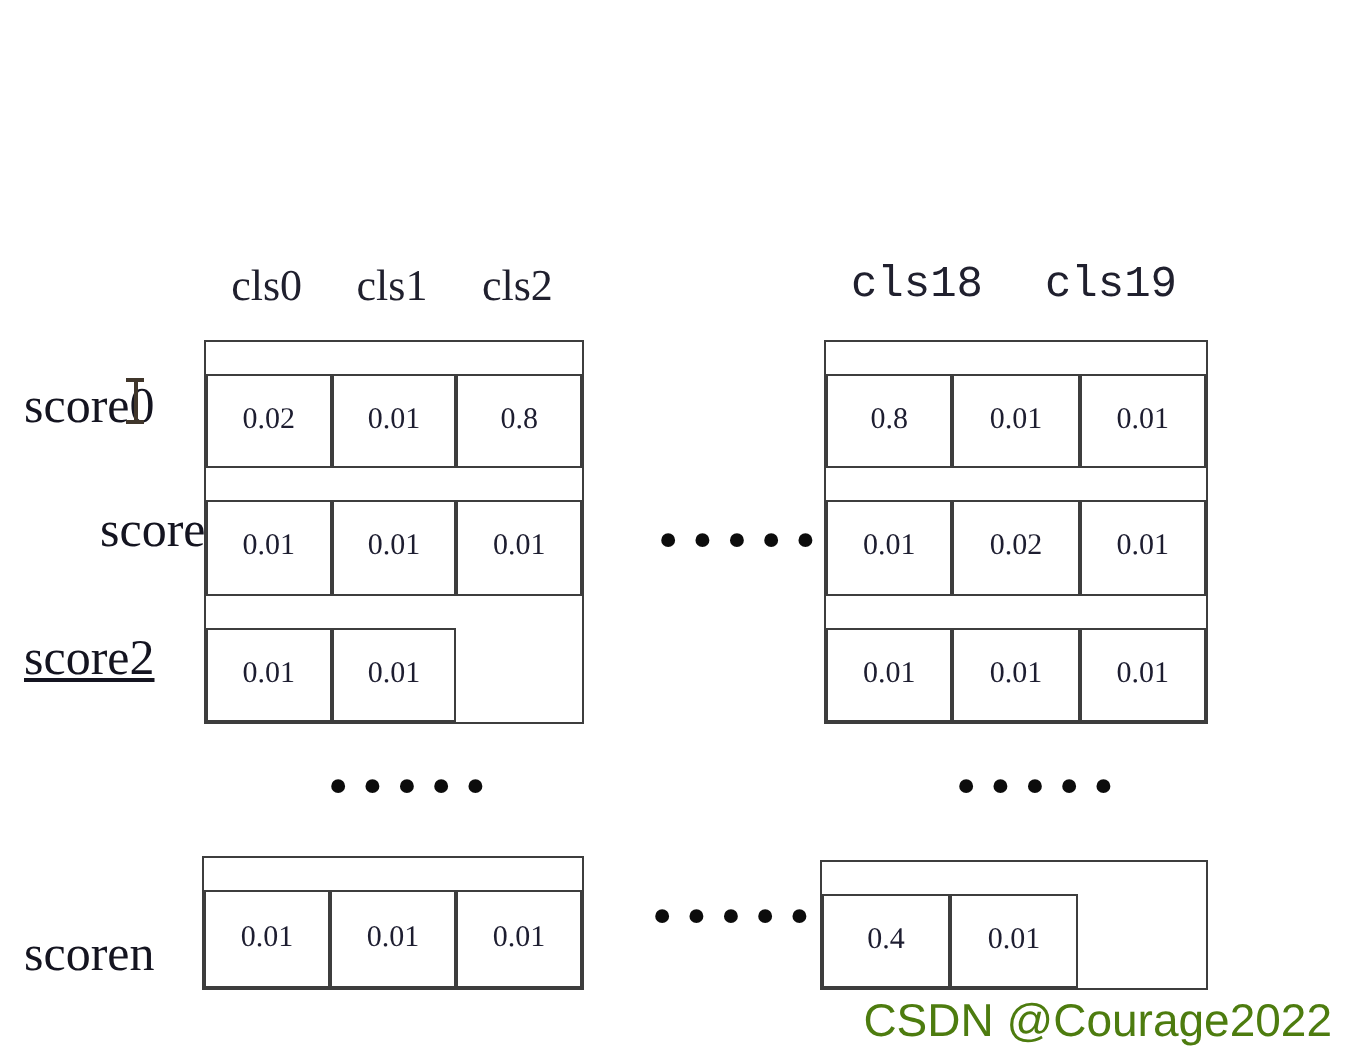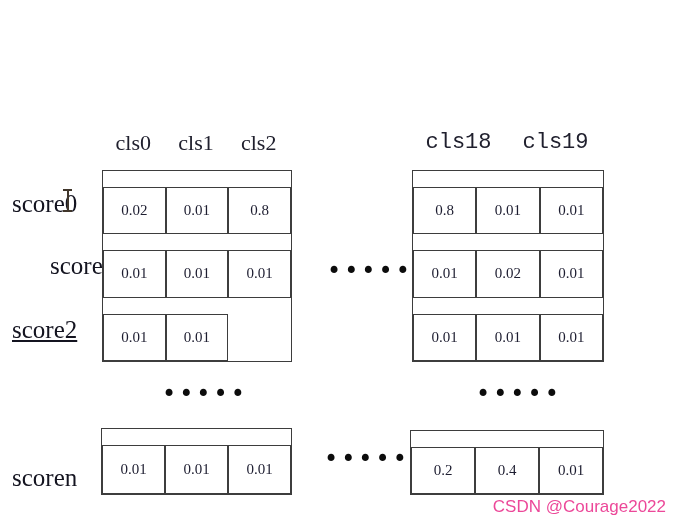--- a/index.html
+++ b/index.html
@@ -48,21 +48,21 @@
   .dots-below-left  { left:162px; top:381px; }
   .dots-below-right { left:476px; top:381px; }
   .dots-bottom-mid  { left:324px; top:446px; }
   .ibeam { position:absolute; left:63px; top:189px; width:9px; height:23px; }
   .ibeam .stem { position:absolute; left:3.5px; top:1px; bottom:1px; width:2px; background:#40362b; }
   .ibeam .cap  { position:absolute; left:0; width:9px; height:2px; background:#40362b; }
   .ibeam .cap.top { top:0; }
   .ibeam .cap.bot { bottom:0; }
   .watermark {
     position:absolute; right:10px; top:497px; font-family:"Liberation Sans", sans-serif;
-    font-size:17px; color:#ec4899;
+    font-size:23px; color:#4d7c0f;
   }
 </style>
 </head>
 <body>
 
 <div class="canvas">
 
 
   <div class="headers headers-left">
     <span>cls0</span>
@@ -114,20 +114,19 @@
   <div class="dots dots-below-right">•••••</div>
   <div class="dots dots-bottom-mid">•••••</div>
 
   <div class="grid grid-bottom-left">
     <div class="cell">0.01</div>
     <div class="cell">0.01</div>
     <div class="cell">0.01</div>
   </div>
 
   <div class="grid grid-bottom-right">
-    <div class="cell">0.2</div>
     <div class="cell">0.4</div>
     <div class="cell">0.01</div>
   </div>
 
   <div class="watermark">CSDN @Courage2022</div>
 
 </div>
 
 </body></html>

